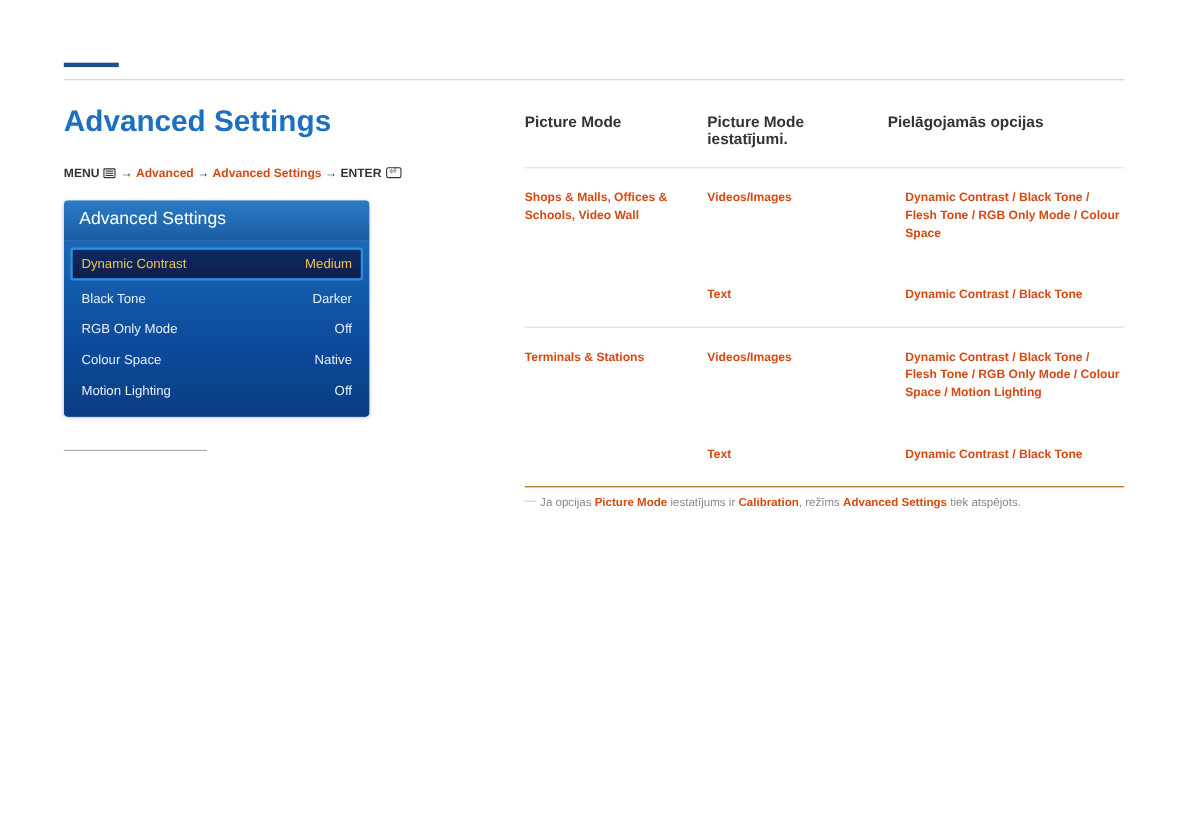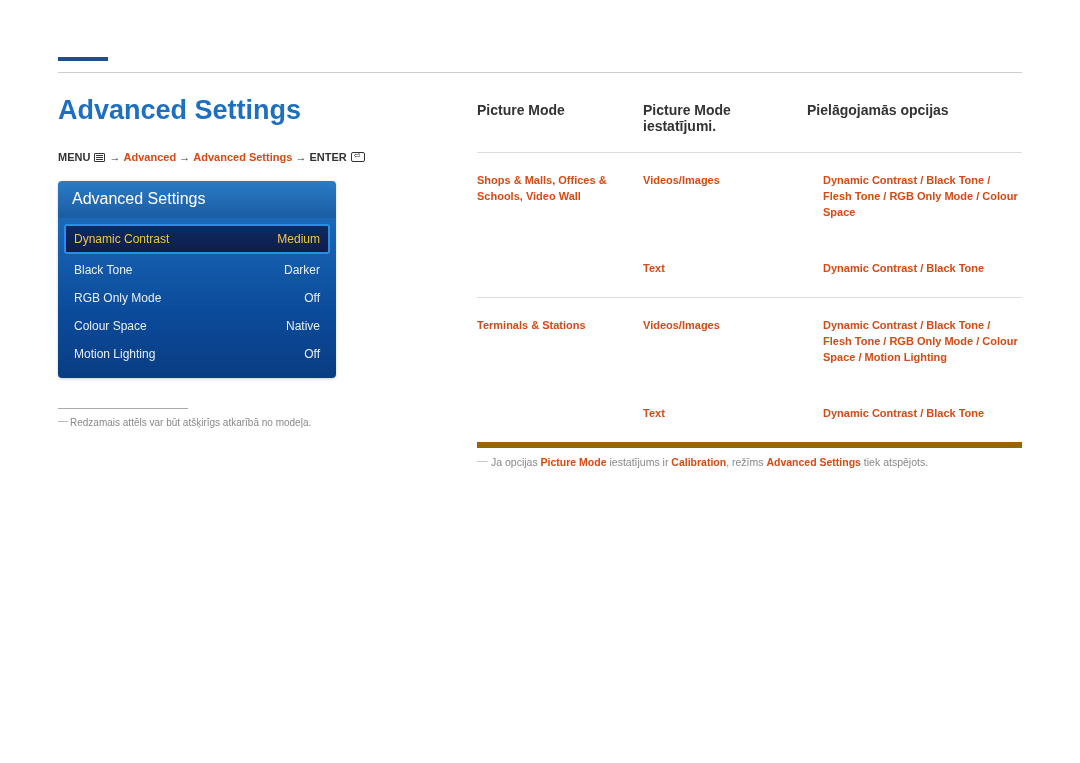--- a/index.html
+++ b/index.html
@@ -200,21 +200,21 @@
       padding: 20px 0;
     }
     .table-row.noborder {
       border-top: none;
     }
     .td1 { width: 166px; padding-right: 10px; color: #d64a13; font-weight: bold; }
     .td2 { width: 164px; padding-right: 10px; color: #d64a13; font-weight: bold; }
     .td3 { flex: 1; margin-left: 16px; }
     .orange { color: #d64a13; font-weight: bold; }
     .note-line {
-      border-top: 6px solid #a16207;
+      border-top: 1px solid #a16207;
       padding-top: 8px;
       font-size: 10.5px;
       color: #888;
       position: relative;
       padding-left: 14px;
     }
     .note-line::before {
       content: '―';
       position: absolute;
       left: 0;
@@ -273,21 +273,20 @@
 
       <div class="osd-row">
         <span>Motion Lighting</span>
         <span class="val">Off</span>
       </div>
 
     </div>
   </div>
 
   <div class="footnote-line"></div>
-  <div class="footnote">Redzamais attēls var būt atšķirīgs atkarībā no modeļa.</div>
 </div>
 
 <div class="right-col">
   <div class="table-header">
     <div class="th1">Picture Mode</div>
     <div class="th2">Picture Mode iestatījumi.</div>
     <div class="th3">Pielāgojamās opcijas</div>
   </div>
 
   <div class="table-row">

